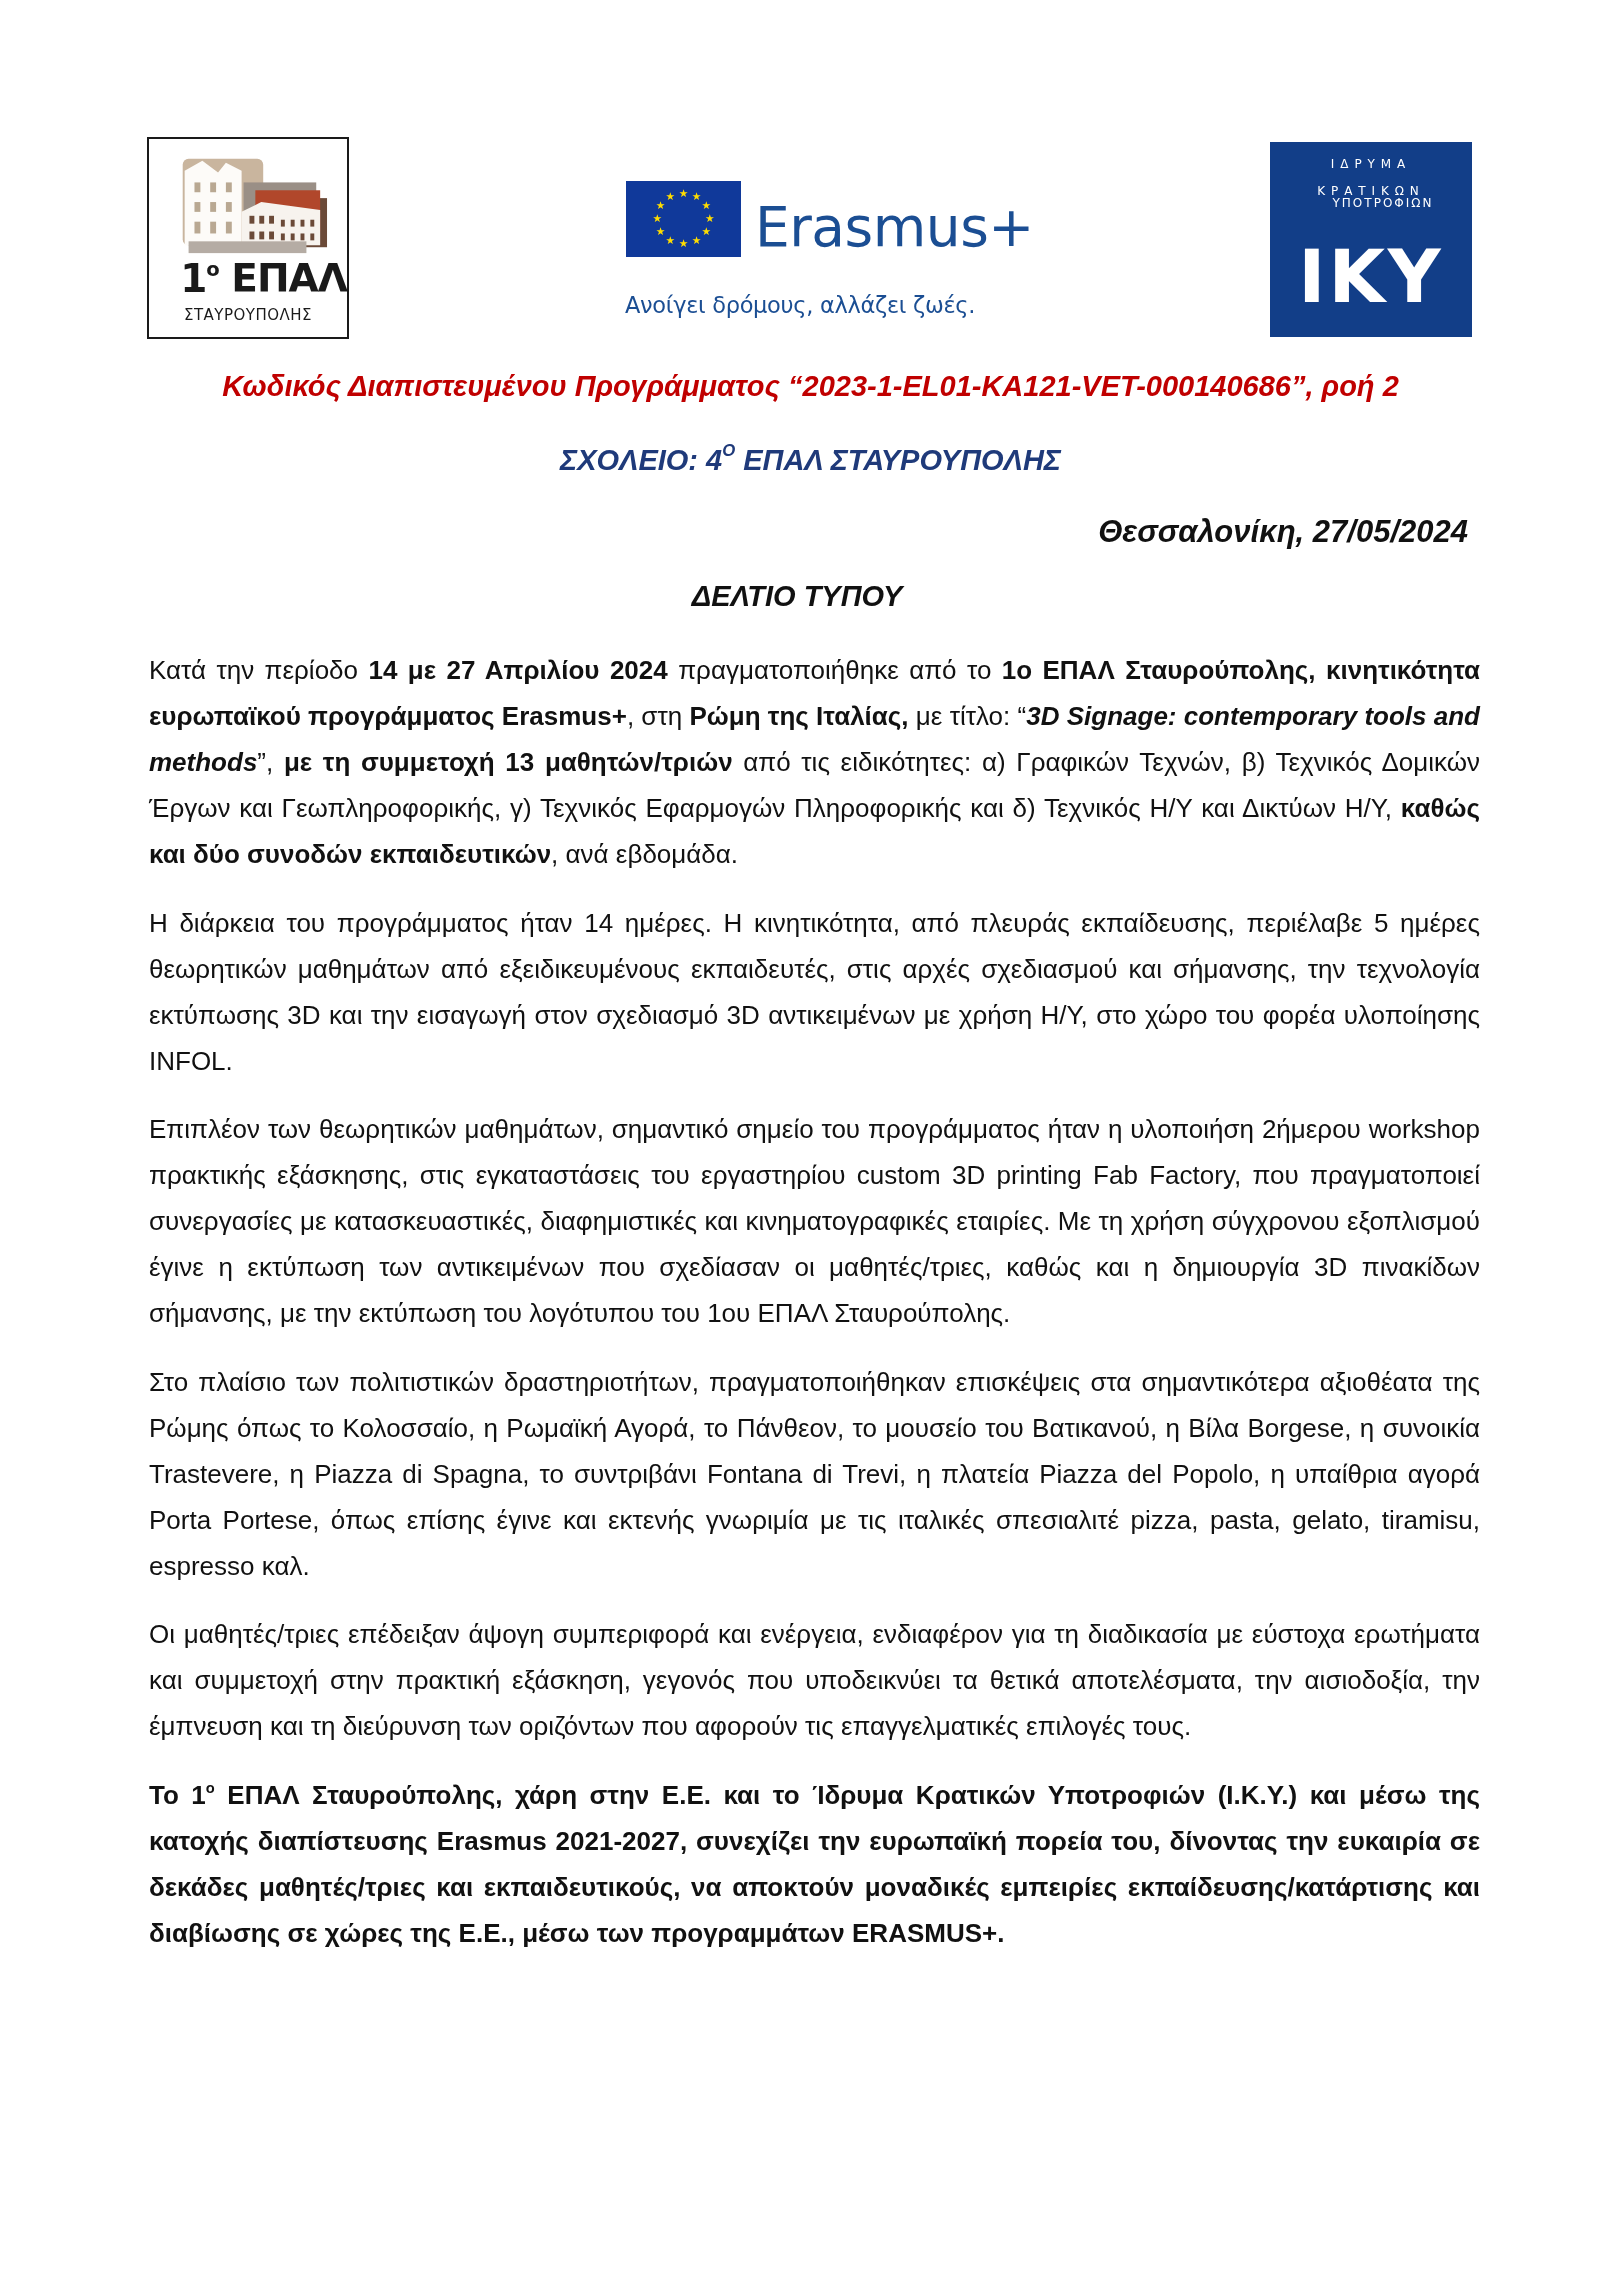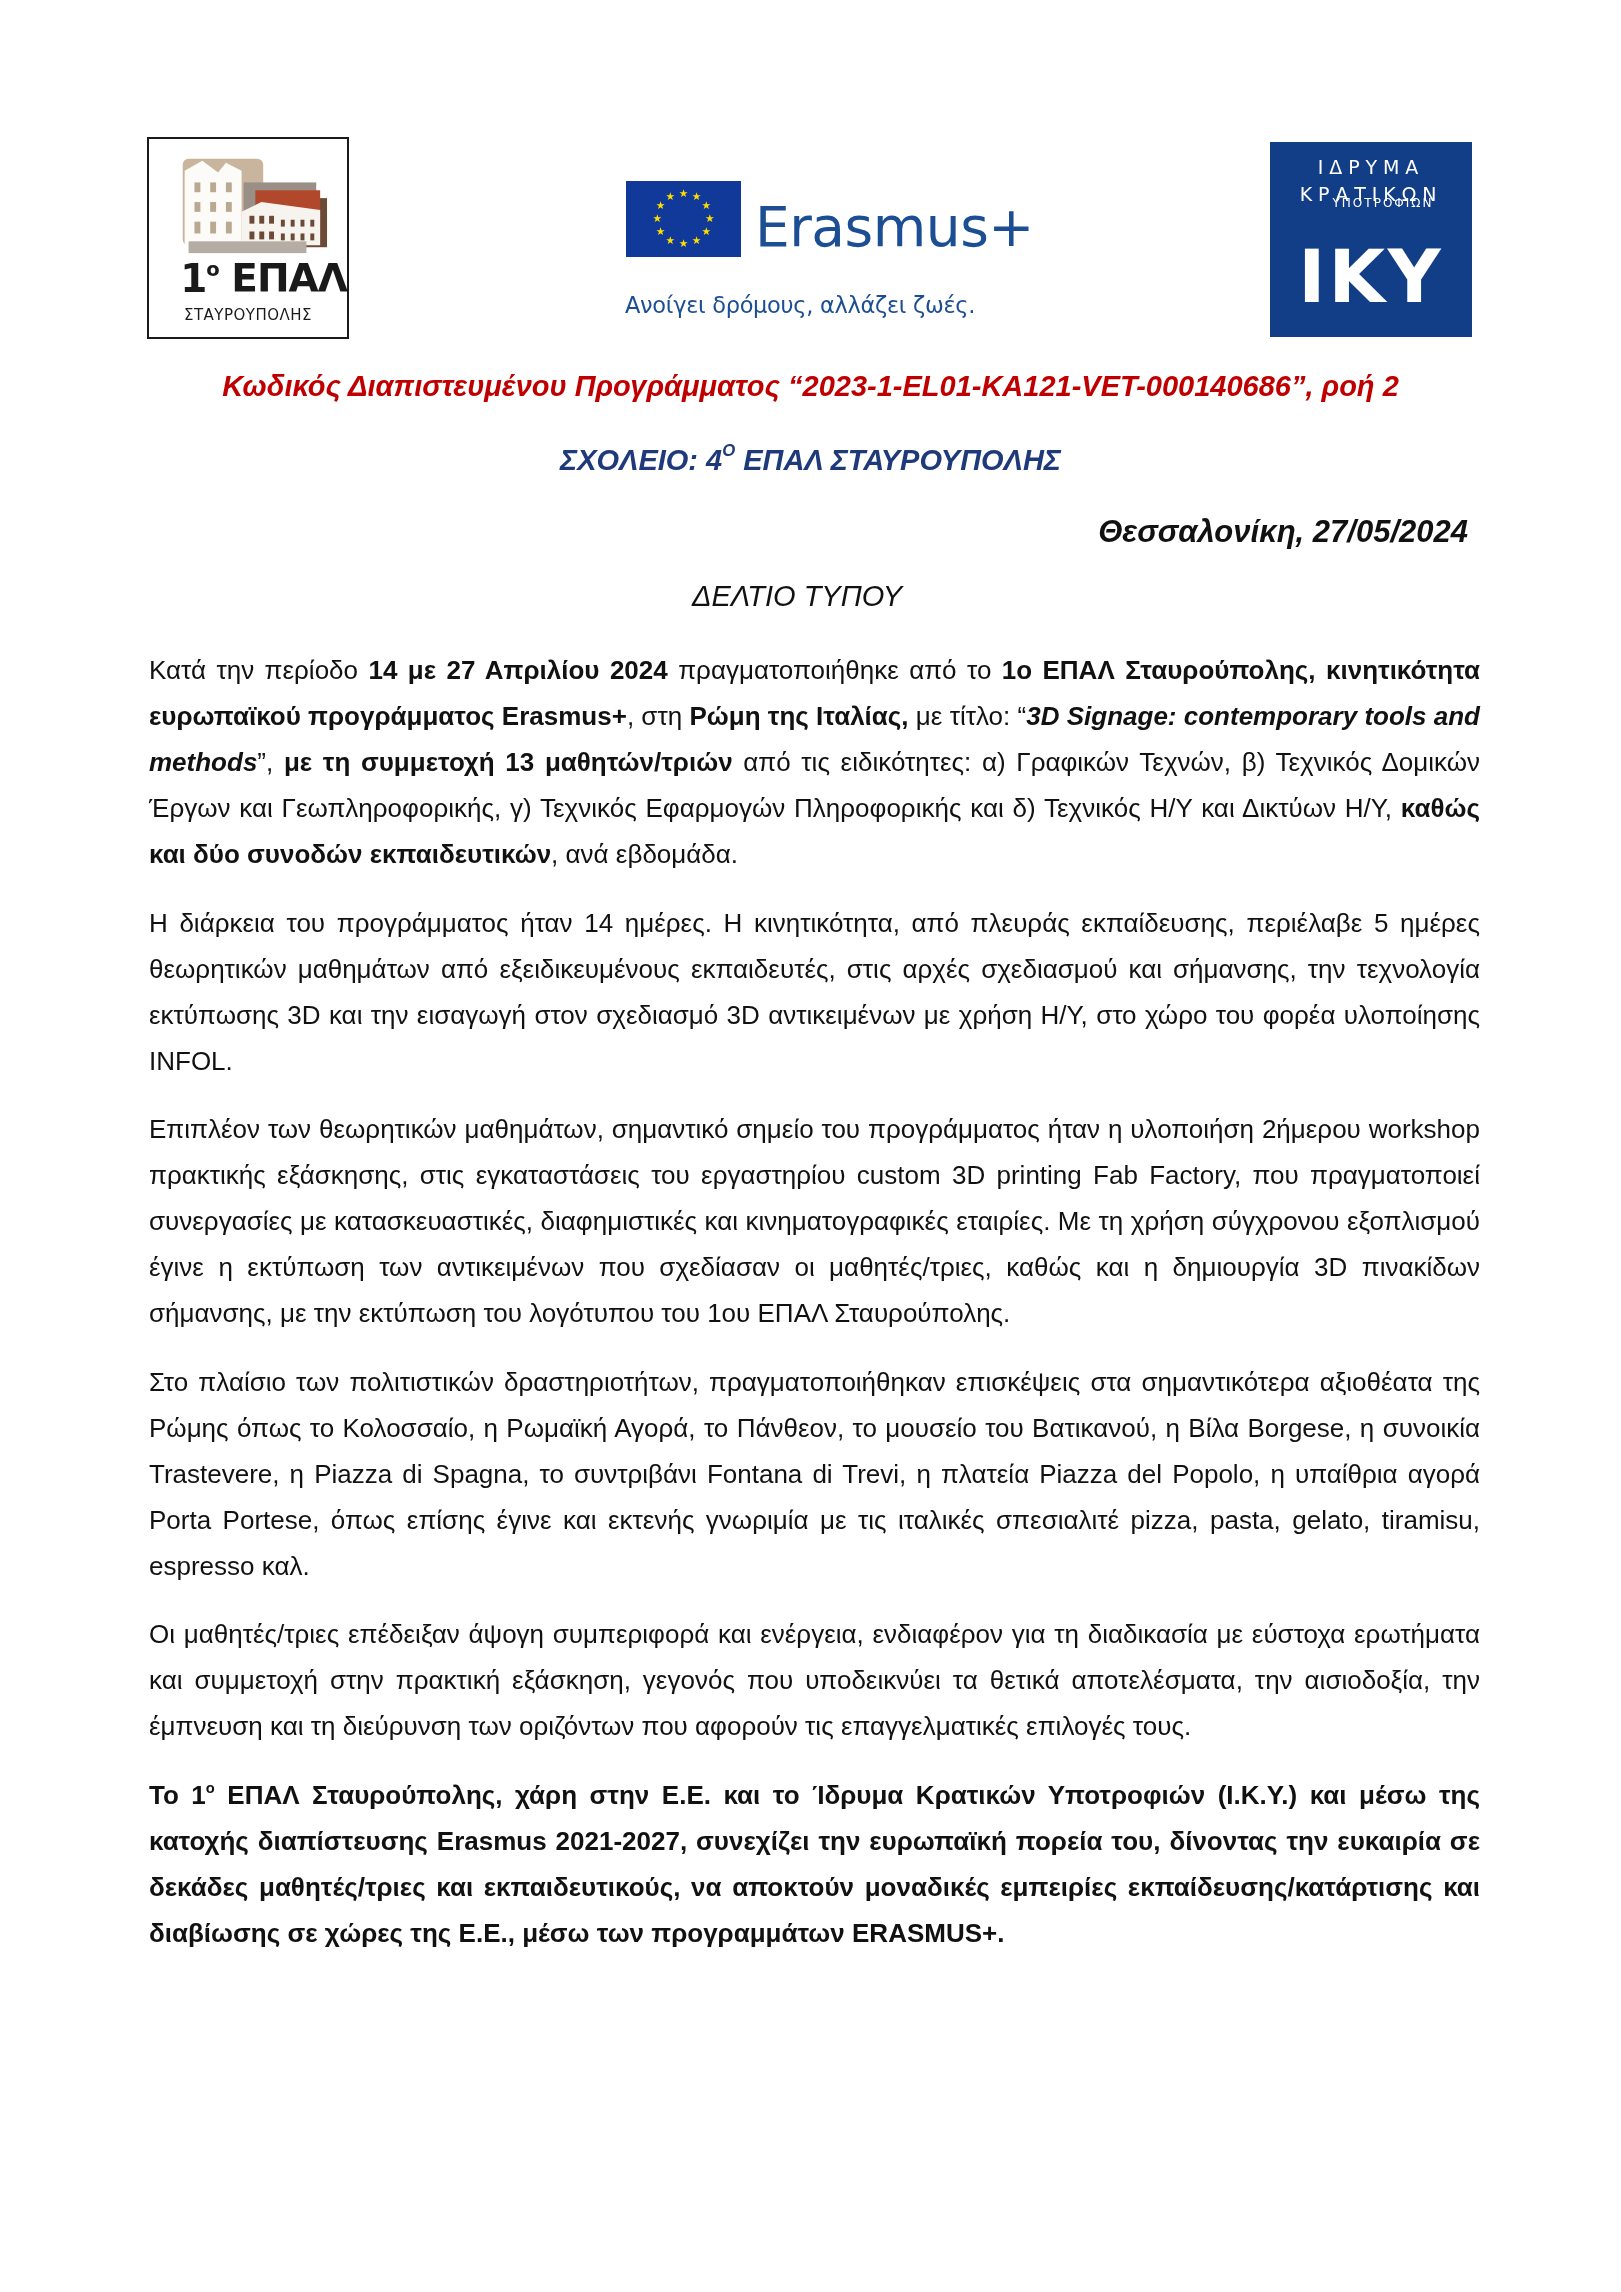--- a/index.html
+++ b/index.html
@@ -19,33 +19,33 @@
 
     .logo-erasmus { position: absolute; left: 623px; top: 178px; width: 392px; height: 118px; }
     .eu-flag { position: absolute; left: 2.9px; top: 2.9px; width: 115px; height: 76px; background: #10399a; }
     .erasmus-word { position: absolute; left: 132px; top: 21.6px; font-family: "DejaVu Sans", sans-serif;
                     font-size: 55px; color: #1b4e93; line-height: 1; letter-spacing: -0.5px; }
     .erasmus-tag { position: absolute; left: 2px; top: 84px; font-family: "DejaVu Sans", sans-serif;
                    font-size: 22.5px; color: #1b4e93; white-space: nowrap; letter-spacing: -0.3px; margin-top: 30px; }
 
     .logo-iky { position: absolute; left: 1270px; top: 142px; width: 202px; height: 195px; background: #123e88; color: #fff; }
     .iky-line { position: absolute; left: 0; right: 0; text-align: center; font-family: "DejaVu Sans", sans-serif;
-                font-size: 19px; letter-spacing: 5.9px; line-height: 1; }
+                font-size: 12px; letter-spacing: 5.9px; line-height: 1; }
     .iky-big { position: absolute; left: 0; right: 0; top: 98px; text-align: center;
                font-family: "DejaVu Sans", sans-serif; font-weight: bold; font-size: 73px; line-height: 1; letter-spacing: 2.9px; }
 
     
     .program-code { position: absolute; left: 0; width: 1621px; top: 370px; text-align: center;
                     font-style: italic; font-weight: bold; font-size: 29px; color: #c00000; white-space: nowrap; }
     .school { position: absolute; left: 0; width: 1621px; top: 441px; text-align: center;
               font-style: italic; font-weight: bold; font-size: 29px; color: #1f3a7a; }
     .school sup { font-size: 16.7px; vertical-align: 13.7px; }
     .place-date { position: absolute; right: 153px; top: 514px; font-style: italic; font-weight: bold; font-size: 31px; }
     .press-title { position: absolute; left: 0; width: 1594px; top: 580px; text-align: center;
-                   font-style: italic; font-weight: normal; font-size: 29px; }
+                   font-style: italic; font-weight: bold; font-size: 29px; }
 
     
     .body { position: absolute; left: 149px; width: 1331px; top: 647px;
             font-size: 26px; line-height: 46px; text-align: justify; }
     .body p { margin: 0 0 22.5px 0; }
     .body b { font-weight: bold; }
     .body sup { font-size: 14.7px; vertical-align: 10.8px; line-height: 0; }
     .closing { font-weight: bold; }
   </style>
 </head>

